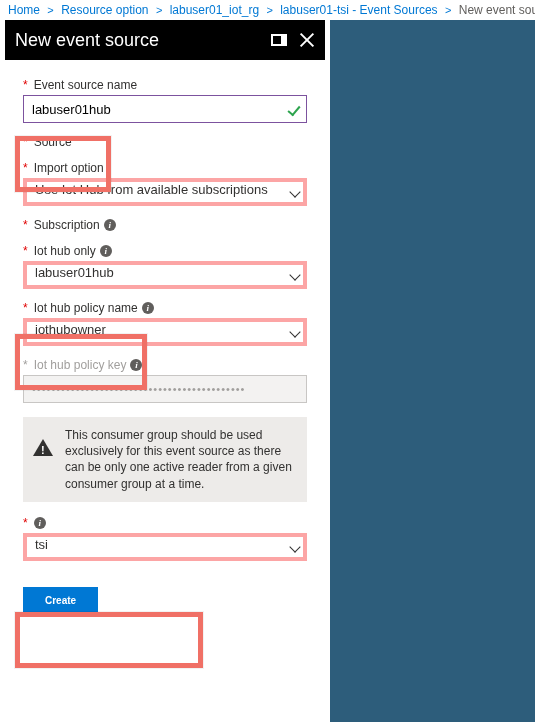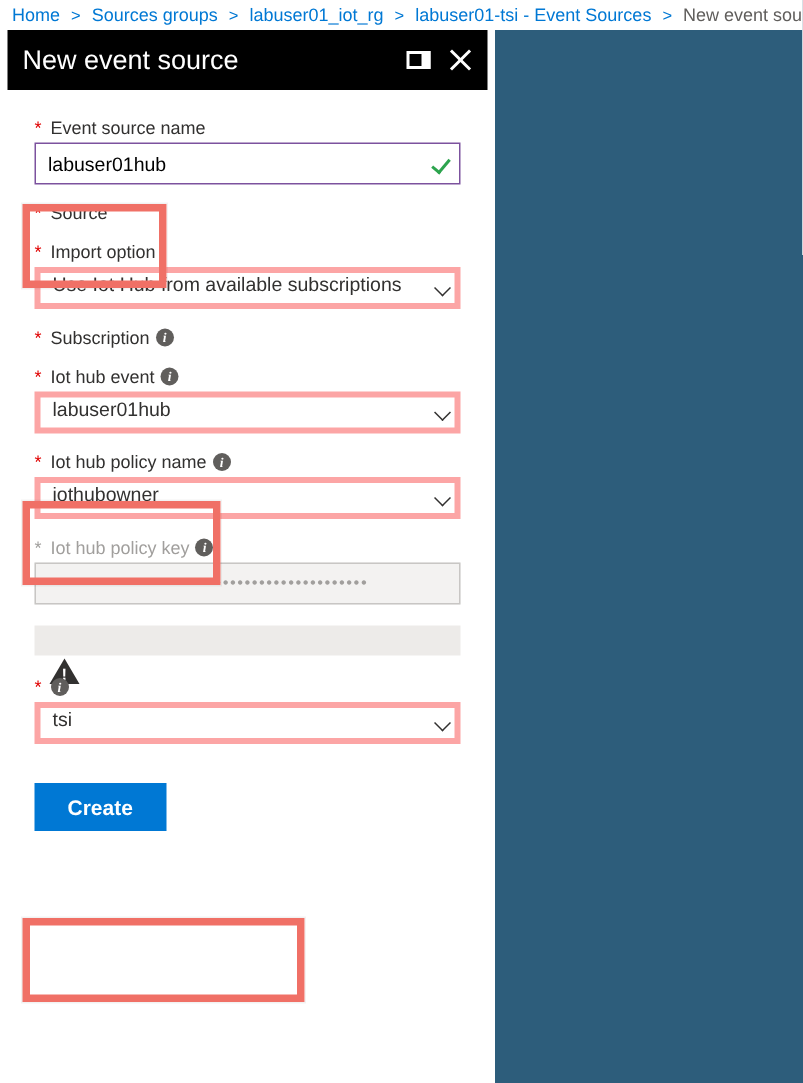--- a/index.html
+++ b/index.html
@@ -121,40 +121,40 @@
     width: 0; height: 0;
     border-left: 10px solid transparent;
     border-right: 10px solid transparent;
     border-bottom: 17px solid #323130;
   }
   .notice .warn::after{
     content:"!"; position:absolute; left:-2px; top:4px; color:#fff; font-size:11px; font-weight:bold;
   }
   .create-btn {
     background: #0078d4; color: #fff; border: none;
-    padding: 8px 22px; font-size: 14px; font-weight: 600;
+    padding: 8px 22px; font-size: 10px; font-weight: 600;
     margin-top: 14px;
   }
   .highlight {
     position: absolute;
     border: 5px solid #f07066;
     box-shadow: 0 0 0 1px rgba(0,0,0,0.05);
     pointer-events: none;
     z-index: 20;
   }
 </style>
 </head>
 <body>
 
 <div class="right-panel"></div>
 
 <div class="breadcrumb">
   <a href="#">Home</a>
   <span class="sep">&gt;</span>
-  <a href="#">Sources groups</a>
+  <a href="#">Resource option</a>
   <span class="sep">&gt;</span>
   <a href="#">labuser01_iot_rg</a>
   <span class="sep">&gt;</span>
   <a href="#">labuser01-tsi - Event Sources</a>
   <span class="sep">&gt;</span>
   <span class="current">New event source</span>
 </div>
 
 <div class="header">
   <h1>New event source</h1>
@@ -199,21 +199,21 @@
     <div class="field-label">
       <span class="req">*</span>
         <span>Subscription</span>
       <span class="info-icon">i</span>
     </div>
   </div>
 
   <div class="field">
     <div class="field-label">
       <span class="req">*</span>
-        <span>Iot hub event</span>
+        <span>Iot hub only</span>
       <span class="info-icon">i</span>
     </div>
     <div class="input-wrap">
       <div class="text-input">labuser01hub</div>
       <span class="chevron-line"></span>
     </div>
   </div>
 
   <div class="field">
     <div class="field-label">
@@ -231,20 +231,21 @@
     <div class="field-label">
       <span class="req disabled-label">*</span>
         <span class="disabled-label">Iot hub policy key</span>
       <span class="info-icon">i</span>
     </div>
     <div class="password-dots">••••••••••••••••••••••••••••••••••••••••••••</div>
   </div>
 
   <div class="notice">
     <div class="warn"></div>
+    <span>This consumer group should be used exclusively for this event source as there can be only one active reader from a given consumer group at a time.</span>
   </div>
 
   <div class="field">
     <div class="field-label">
       <span class="req">*</span>
       <span class="info-icon">i</span>
     </div>
     <div class="input-wrap">
       <div class="text-input">tsi</div>
       <span class="chevron-line"></span>

